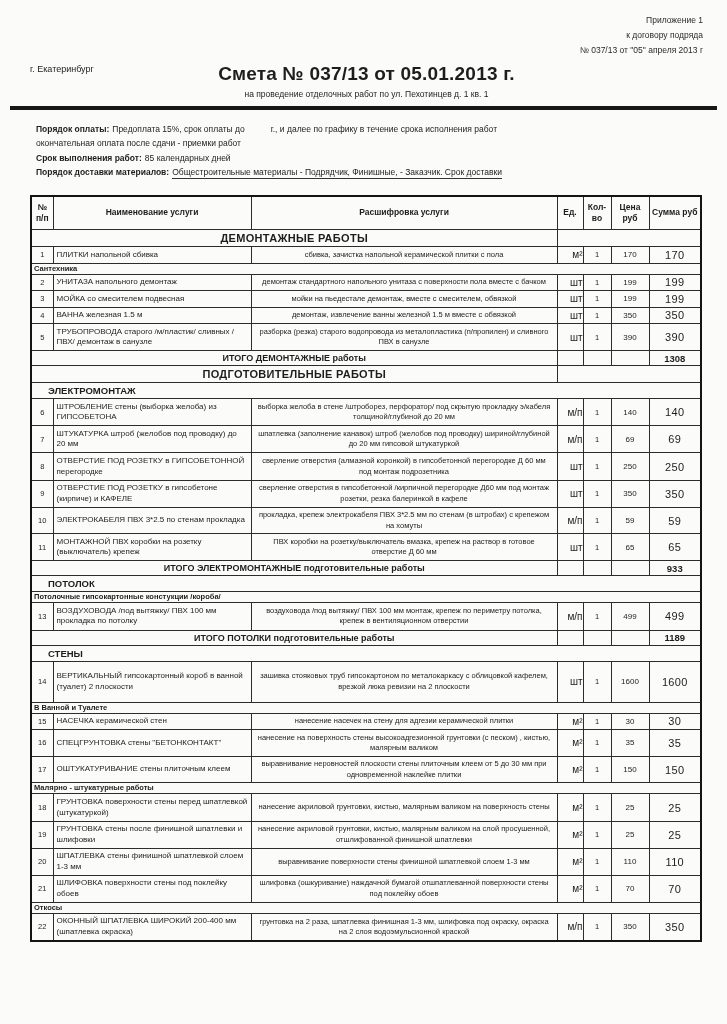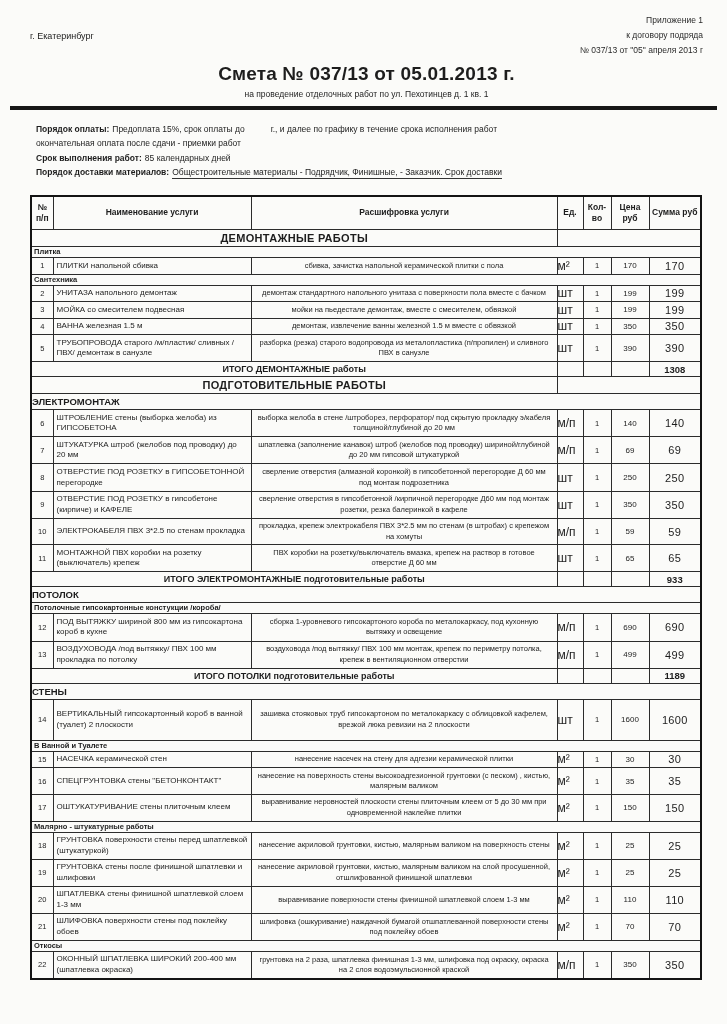--- a/index.html
+++ b/index.html
@@ -5,21 +5,21 @@
   * { box-sizing: border-box; }
   html, body { margin: 0; padding: 0; }
   body {
     width: 727px; height: 1024px; overflow: hidden;
     background: #fbfbf9; color: #1d1d1d;
     font-family: "Liberation Sans", "DejaVu Sans", sans-serif;
     position: relative;
   }
   .head { position: relative; padding: 13px 24px 0 30px; }
   .appendix { text-align: right; font-size: 8.5px; line-height: 15px; color: #2a2a2a; }
-  .city { position: absolute; left: 30px; top: 31px; font-size: 9px; }
+  .city { position: absolute; left: 30px; top: 64px; font-size: 9px; }
   .title { text-align: center; font-weight: bold; font-size: 19px; margin-top: 5px; letter-spacing: .2px; }
   .subtitle { text-align: center; font-size: 8.5px; margin-top: 4px; }
   .rule { height: 3.5px; background: #171717; margin: 7px 10px 0 10px; }
   .terms { margin: 12px 26px 0 36px; font-size: 8.5px; line-height: 14.5px; }
   .t-label { font-weight: bold; padding-right: 3px; }
   .underlined { border-bottom: 1px solid #333; padding-bottom: .5px; }
 
   table.estimate {
     margin: 15px 0 0 30px; width: 670px;
     border-collapse: collapse; table-layout: fixed;
@@ -31,27 +31,27 @@
   }
   .estimate thead th {
     font-size: 8.5px; font-weight: bold; text-align: center;
     height: 34px; line-height: 1.25; padding: 1px 2px;
   }
   th.h-num { font-size: 6px; white-space: pre-line; line-height: 1.35; }
 
   td.c-num   { font-size: 7.5px; text-align: center; }
   td.c-name  { font-size: 8px;   text-align: left; padding: 2.5px 3px; line-height: 1.32; }
   td.c-desc  { font-size: 7.5px; text-align: center; padding: 2.5px 4px; line-height: 1.38; }
-  td.c-unit  { font-size: 12px; text-align: left; }
+  td.c-unit  { font-size: 10px; text-align: right; }
   td.c-qty   { font-size: 7.5px; text-align: center; }
   td.c-price { font-size: 8px;   text-align: center; }
   td.c-sum   { font-size: 11px;  text-align: center; letter-spacing: .3px; }
 
   tr.r-section td.t-label-cell { font-size: 11px; font-weight: bold; text-align: center; height: 17px; letter-spacing: .3px; margin-left: 28px; }
-  tr.r-group  td.t-label-cell { font-size: 9.5px; font-weight: bold; text-align: left; padding: 2px 0; height: 14px; }
+  tr.r-group  td.t-label-cell { font-size: 9.5px; font-weight: bold; text-align: left; padding: 2px 16px; height: 14px; }
   tr.r-band   td { font-size: 7.5px; font-weight: bold; text-align: left; padding: 0 2px; height: 10px; line-height: 10px; }
   tr.r-total  td.t-label-cell { font-size: 9px; font-weight: bold; text-align: center; height: 15px; }
   tr.r-total  td.c-tsum { font-size: 9.5px; font-weight: bold; text-align: center; }
   tr.tall td { height: 41px; }
 </style>
 </head>
 <body>
 
 <div class="page">
   <div class="head">
@@ -94,23 +94,20 @@
         <th>Кол-во</th>
         <th>Цена руб</th>
         <th>Сумма руб</th>
       </tr>
     </thead>
     <tbody>
         <tr class="r-section">
           <td class="t-label-cell" colspan="3">ДЕМОНТАЖНЫЕ РАБОТЫ</td>
           <td class="c-empty" colspan="4"></td>
         </tr>
-        <tr class="r-band">
-          <td colspan="7">Плитка</td>
-        </tr>
         <tr>
           <td class="c-num">1</td>
           <td class="c-name">ПЛИТКИ напольной сбивка</td>
           <td class="c-desc">сбивка, зачистка напольной керамической плитки с  пола</td>
           <td class="c-unit">м²</td>
           <td class="c-qty">1</td>
           <td class="c-price">170</td>
           <td class="c-sum">170</td>
         </tr>
         <tr class="r-band">
@@ -225,29 +222,20 @@
           <td class="c-empty"></td>
           <td class="c-empty"></td>
           <td class="c-empty"></td>
           <td class="c-tsum">933</td>
         </tr>
         <tr class="r-group">
           <td class="t-label-cell" colspan="7">ПОТОЛОК</td>
         </tr>
         <tr class="r-band">
           <td colspan="7">Потолочные гипсокартонные констукции /короба/</td>
-        </tr>
-        <tr>
-          <td class="c-num">12</td>
-          <td class="c-name">ПОД ВЫТЯЖКУ шириной 800 мм из гипсокартона короб в кухне</td>
-          <td class="c-desc">сборка 1-уровневого гипсокартоного короба по металокаркасу, под кухонную вытяжку и освещение</td>
-          <td class="c-unit">м/п</td>
-          <td class="c-qty">1</td>
-          <td class="c-price">690</td>
-          <td class="c-sum">690</td>
         </tr>
         <tr>
           <td class="c-num">13</td>
           <td class="c-name">ВОЗДУХОВОДА /под вытяжку/ ПВХ 100 мм прокладка по потолку</td>
           <td class="c-desc">воздуховода /под вытяжку/ ПВХ 100 мм монтаж, крепеж по периметру потолка, крепеж в вентиляционном отверстии</td>
           <td class="c-unit">м/п</td>
           <td class="c-qty">1</td>
           <td class="c-price">499</td>
           <td class="c-sum">499</td>
         </tr>

